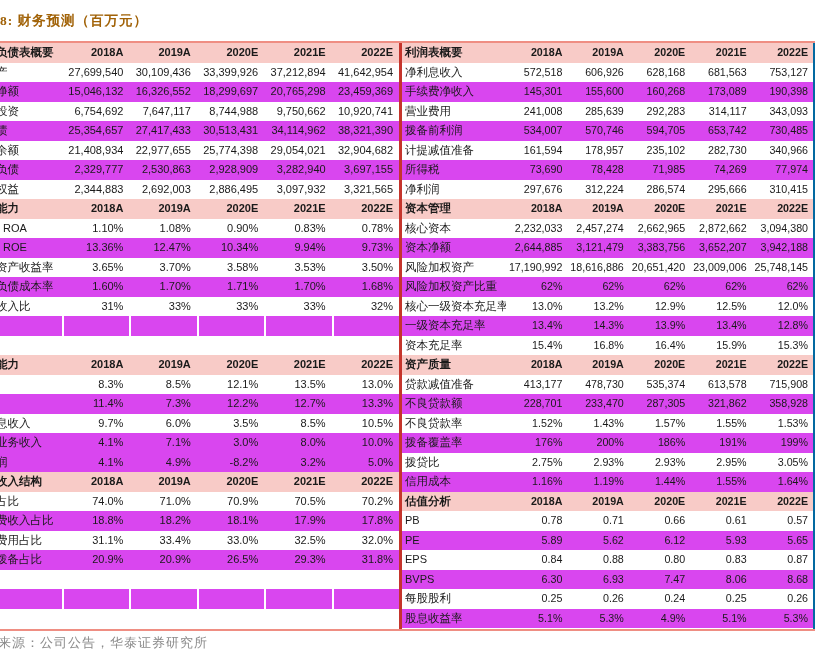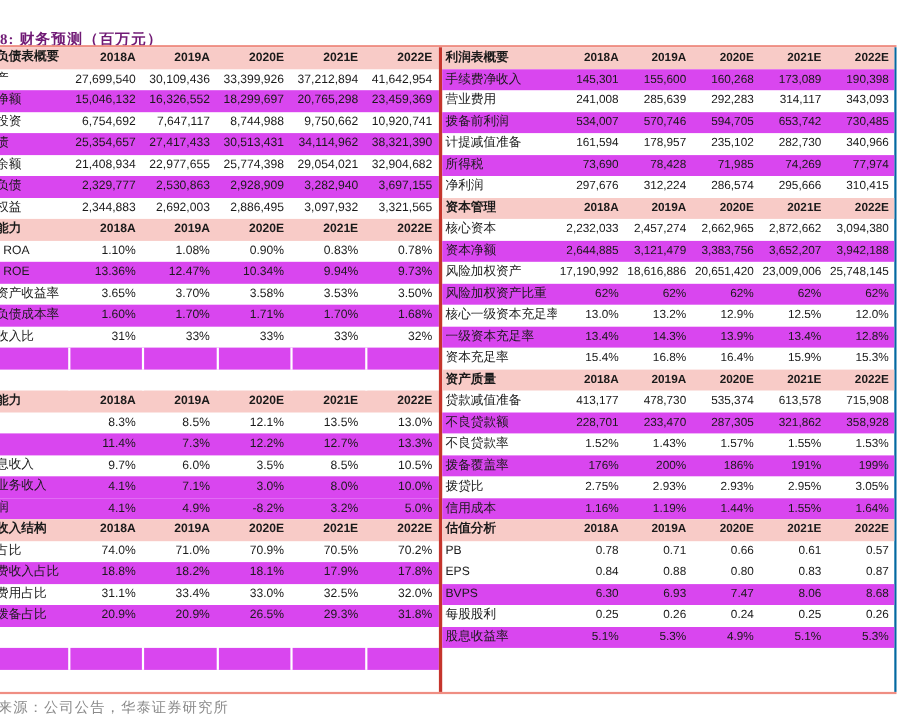--- a/index.html
+++ b/index.html
@@ -2,22 +2,22 @@
 <html><head>
 <meta charset="utf-8">
 <style>
   html,body{margin:0;padding:0;}
   body{
     width:816px;height:649px;position:relative;background:#ffffff;
     font-family:"Liberation Sans","DejaVu Sans",sans-serif;
     overflow:hidden;color:#1a1a1a;
   }
   #title{
-    position:absolute;left:2px;top:27px;font-size:13.5px;font-weight:bold;
-    font-family:"Liberation Serif","DejaVu Serif",serif;color:#701a75;
+    position:absolute;left:2px;top:12px;font-size:13.5px;font-weight:bold;
+    font-family:"Liberation Serif","DejaVu Serif",serif;color:#a16207;
     letter-spacing:1px;white-space:nowrap;text-indent:-2px;
   }
   #table-wrap{
     position:absolute;left:0;top:41px;width:815px;height:590px;
     border-top:2px solid #ef8e83;border-bottom:2px solid #ef8e83;
     box-sizing:border-box;display:flex;
   }
   #left-table{width:399px;flex:none;}
   #divider{width:3px;flex:none;background:#c5352c;}
   #right-table{flex:1;border-right:2px solid #0369a1;box-sizing:border-box;}
@@ -285,20 +285,28 @@
   <div id="divider"></div>
   <div id="right-table">
       <div class="row hdr">
         <div class="cell label">利润表概要</div>
         <div class="cell num">2018A</div>
         <div class="cell num">2019A</div>
         <div class="cell num">2020E</div>
         <div class="cell num">2021E</div>
         <div class="cell num">2022E</div>
       </div>
+      <div class="row">
+        <div class="cell label">净利息收入</div>
+        <div class="cell num">572,518</div>
+        <div class="cell num">606,926</div>
+        <div class="cell num">628,168</div>
+        <div class="cell num">681,563</div>
+        <div class="cell num">753,127</div>
+      </div>
       <div class="row gray">
         <div class="cell label">手续费净收入</div>
         <div class="cell num">145,301</div>
         <div class="cell num">155,600</div>
         <div class="cell num">160,268</div>
         <div class="cell num">173,089</div>
         <div class="cell num">190,398</div>
       </div>
       <div class="row">
         <div class="cell label">营业费用</div>
@@ -469,20 +477,28 @@
         <div class="cell num">2022E</div>
       </div>
       <div class="row">
         <div class="cell label latin">PB</div>
         <div class="cell num">0.78</div>
         <div class="cell num">0.71</div>
         <div class="cell num">0.66</div>
         <div class="cell num">0.61</div>
         <div class="cell num">0.57</div>
       </div>
+      <div class="row gray">
+        <div class="cell label latin">PE</div>
+        <div class="cell num">5.89</div>
+        <div class="cell num">5.62</div>
+        <div class="cell num">6.12</div>
+        <div class="cell num">5.93</div>
+        <div class="cell num">5.65</div>
+      </div>
       <div class="row">
         <div class="cell label latin">EPS</div>
         <div class="cell num">0.84</div>
         <div class="cell num">0.88</div>
         <div class="cell num">0.80</div>
         <div class="cell num">0.83</div>
         <div class="cell num">0.87</div>
       </div>
       <div class="row gray">
         <div class="cell label latin">BVPS</div>

